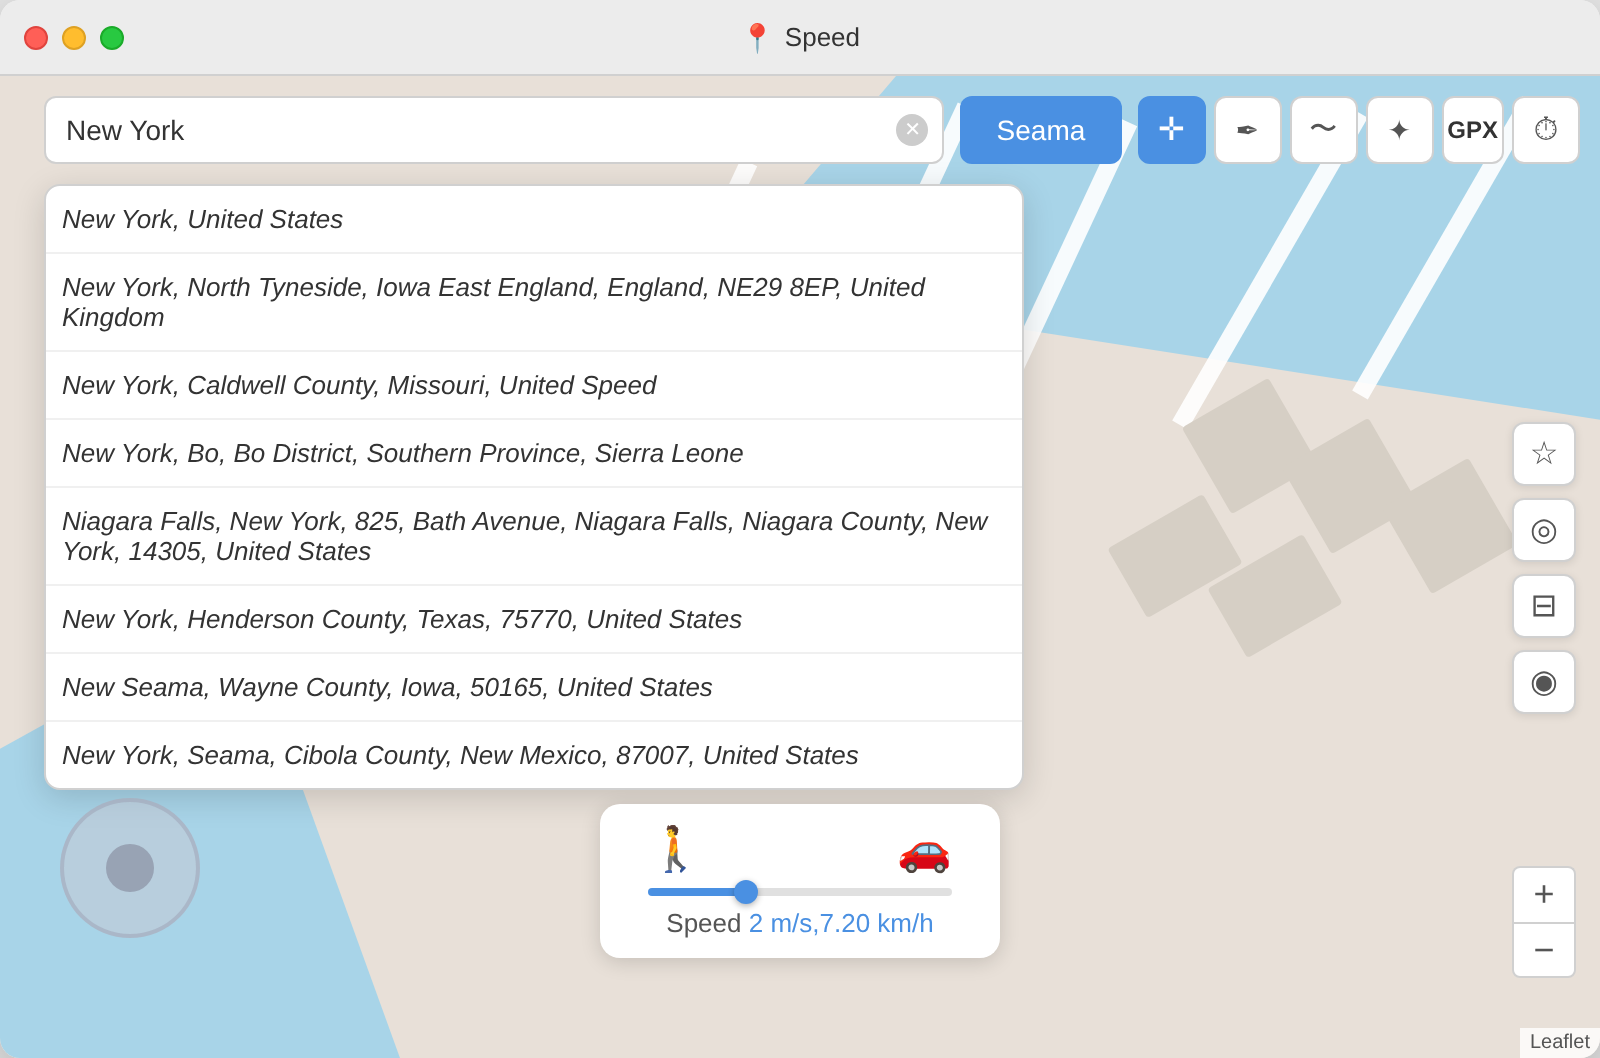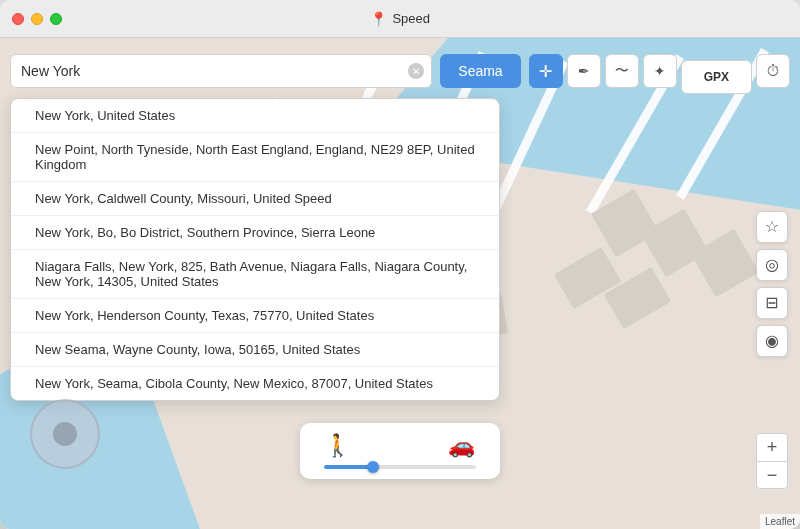--- a/index.html
+++ b/index.html
@@ -119,20 +119,21 @@
       display: flex;
       align-items: center;
       gap: 8px;
       z-index: 100;
     }
 
     .search-wrapper {
       position: relative;
       flex: 1;
       max-width: 490px;
+      margin-left: 12px;
     }
 
     .search-input {
       width: 100%;
       height: 34px;
       border: 1px solid #d0d0d0;
       border-radius: 6px;
       padding: 0 32px 0 10px;
       font-size: 14px;
       color: #333;
@@ -194,47 +195,47 @@
     }
 
     .tool-btn-active {
       background: #4a90e2;
       border-color: #4a90e2;
       color: white;
     }
 
     .gpx-btn {
       width: auto;
-      padding: 0 22px;
+      padding: 0 2px;
       font-size: 12px;
       font-weight: 600;
       color: #333;
-      margin-top: 12px;
     }
 
     
     .dropdown {
       position: absolute;
       top: 44px;
       left: 0;
       width: 490px;
       background: white;
       border: 1px solid #d0d0d0;
       border-radius: 8px;
       box-shadow: 0 4px 16px rgba(0,0,0,0.15);
       z-index: 200;
       overflow: hidden;
     }
 
     .dropdown-item {
-      padding: 9px 24px;
+      padding: 9px 8px;
       font-size: 13px;
       color: #333;
       cursor: pointer;
       border-bottom: 1px solid #f0f0f0;
+      font-style: italic;
     }
 
     .dropdown-item:last-child { border-bottom: none; }
 
     
     .right-controls {
       position: absolute;
       right: 12px;
       top: 50%;
       transform: translateY(-50%);
@@ -474,21 +475,21 @@
     </div>
 
     <div class="map-dot" style="left:397px;top:268px;"></div>
 
     <div class="overlay-panel">
       <div class="search-wrapper">
         <input class="search-input" type="text" value="New York" placeholder="Search location" style="">
         <div class="clear-icon">✕</div>
         <div class="dropdown">
         <div class="dropdown-item">New York, United States</div>
-            <div class="dropdown-item">New Point, North Tyneside, North East England, England, NE29 8EP, United Kingdom</div>
+            <div class="dropdown-item">New York, North Tyneside, Iowa East England, England, NE29 8EP, United Kingdom</div>
             <div class="dropdown-item">New York, Caldwell County, Missouri, United Speed</div>
             <div class="dropdown-item">New York, Bo, Bo District, Southern Province, Sierra Leone</div>
             <div class="dropdown-item">Niagara Falls, New York, 825, Bath Avenue, Niagara Falls, Niagara County, New York, 14305, United States</div>
             <div class="dropdown-item">New York, Henderson County, Texas, 75770, United States</div>
             <div class="dropdown-item">New Seama, Wayne County, Iowa, 50165, United States</div>
             <div class="dropdown-item">New York, Seama, Cibola County, New Mexico, 87007, United States</div>
           </div>
       </div>
       <button class="search-btn">Seama</button>
       <div class="toolbar">
@@ -538,17 +539,20 @@
         <div class="joystick-inner"></div>
       </div>
     </div>
 
     <div class="speed-widget">
       <div class="transport-icons">
         <span class="transport-icon">🚶</span>
         <span class="transport-icon">🚗</span>
       </div>
       <div class="speed-slider"></div>
+      <div class="speed-text">
+        <span>Speed </span><span style="color:#4a90e2;font-weight:500;">2 m/s,7.20 km/h</span>
+      </div>
     </div>
 
     <div class="leaflet-attr">Leaflet</div>
   </div>
 </div>
 
 </body></html>

